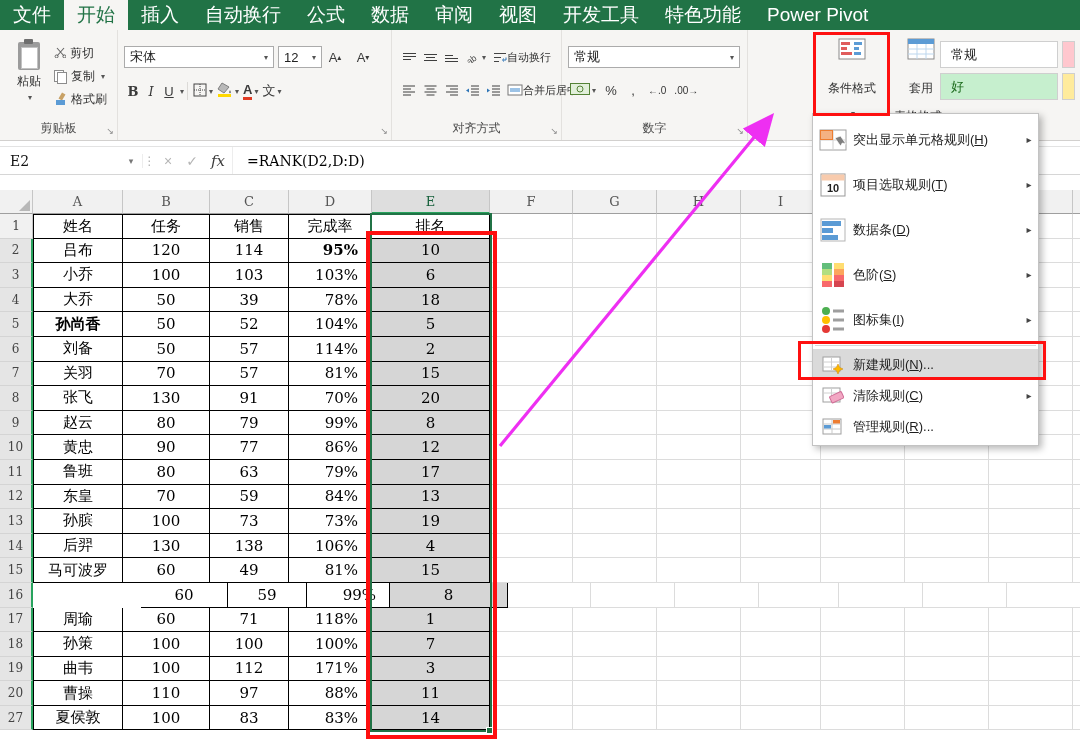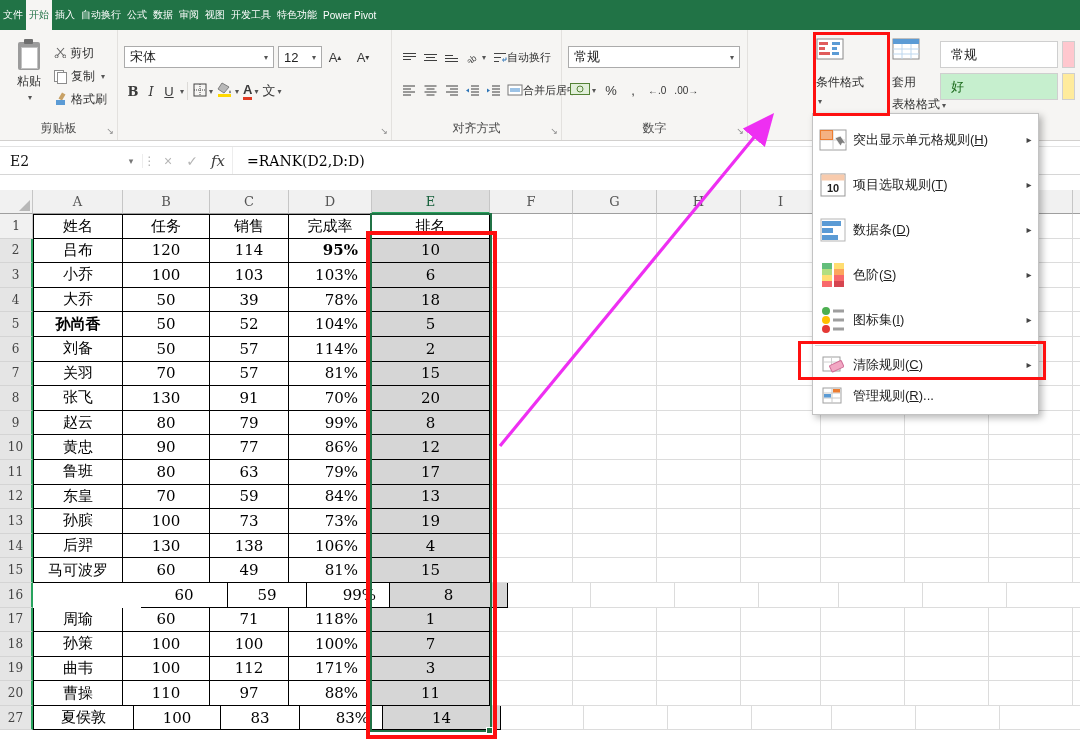--- a/index.html
+++ b/index.html
@@ -3,21 +3,21 @@
 <meta charset="utf-8">
 <style>
   html,body{margin:0;padding:0;background:#e8e8e8;}
   .app{position:relative;width:1080px;height:745px;background:#fff;overflow:hidden;
        font-family:"Liberation Sans","DejaVu Sans",sans-serif;-webkit-font-smoothing:antialiased;}
   .app *{box-sizing:border-box;}
 
   
   .tabbar{position:absolute;left:0;top:0;right:0;height:30px;background:var(--green);display:flex;align-items:stretch;}
   .tabs-wrap{display:flex;align-items:stretch;}
-  .tab{color:#fff;font-size:10px;padding:0 3px;display:flex;align-items:center;white-space:nowrap;cursor:default;}
+  .tab{color:#fff;font-size:19px;padding:0 13px;display:flex;align-items:center;white-space:nowrap;cursor:default;}
   .tab.active{background:#f6f5f3;color:var(--green);}
   .tellme{margin-left:16px;display:flex;align-items:center;gap:6px;color:#eaf5ee;font-size:13px;white-space:nowrap;}
 
   
   .ribbon{position:absolute;top:30px;left:0;right:0;height:111px;background:#f6f5f3;border-bottom:1px solid #d2d0ce;}
   .rgroup{position:absolute;top:0;height:100%;border-right:1px solid #e3e1de;}
   .rg-label{position:absolute;bottom:3px;left:0;right:0;text-align:center;font-size:12px;color:#4a4a4a;white-space:nowrap;}
   .launcher{position:absolute;right:3px;bottom:4px;font-size:9px;color:#8a8a8a;cursor:default;}
   .dd{font-size:8px;color:#555;margin-left:2px;}
   .combo{background:#fff;border:1px solid #ababab;display:flex;align-items:center;justify-content:space-between;
@@ -55,21 +55,21 @@
   .al-row1{position:absolute;left:8px;top:16px;display:flex;align-items:center;gap:3px;height:22px;}
   .al-row2{position:absolute;left:8px;top:48px;display:flex;align-items:center;gap:3px;height:24px;}
   .al-text{font-size:11px;color:#333;white-space:nowrap;}
 
   
   .num-combo{position:absolute;left:6px;top:16px;width:172px;height:22px;}
   .num-row2{position:absolute;left:6px;top:48px;display:flex;align-items:center;gap:4px;height:24px;}
   .tinytxt{font-size:10px;color:#333;}
 
   
-  .big-btn{position:absolute;top:5px;height:92px;display:flex;flex-direction:column;font-size:12px;color:#333;gap:8px;}
+  .big-btn{position:absolute;top:5px;height:92px;display:flex;flex-direction:column;align-items:center;font-size:12px;color:#333;gap:14px;}
   .bb-label{line-height:14px;white-space:nowrap;}
   .style-gallery{position:absolute;left:192px;top:11px;width:142px;}
   .sg-row{display:flex;margin-bottom:5px;}
   .sg-item{width:118px;height:27px;border:1px solid #cfcfcf;background:#fff;font-size:13px;color:#1e1e1e;display:flex;align-items:center;padding-left:10px;}
   .sg-item.good{background:var(--goodbg);color:var(--goodtx);}
   .sg-sliver{width:13px;height:27px;border:1px solid #cfcfcf;margin-left:4px;}
   .sg-sliver.bad{background:var(--badbg);}
   .sg-sliver.neutral{background:var(--neutralbg);}
 
   
@@ -703,21 +703,21 @@
         <div class="cell" style="width: 84px;"></div>
         <div class="cell" style="width: 84px;"></div>
         <div class="cell" style="width: 80px;"></div>
         <div class="cell" style="width: 84px;"></div>
         <div class="cell" style="width: 84px;"></div>
         <div class="cell" style="width: 84px;"></div>
         <div class="cell" style="width: 90px;"></div>
       </div>
       <div class="grow2" style="height: 24.6px;">
         <div class="row-h sel">27</div>
-        <div class="cell tbl c1 first" style="width: 101px;">夏侯敦</div>
+        <div class="cell tbl c1 first" style="width: 90px;">夏侯敦</div>
         <div class="cell tbl c2" style="width: 87px;">100</div>
         <div class="cell tbl c3" style="width: 79px;">83</div>
         <div class="cell tbl c4" style="width: 83px;">83%</div>
         <div class="cell tbl c5 esel" style="width: 118px;">14</div>
         <div class="cell" style="width: 83px;"></div>
         <div class="cell" style="width: 84px;"></div>
         <div class="cell" style="width: 84px;"></div>
         <div class="cell" style="width: 80px;"></div>
         <div class="cell" style="width: 84px;"></div>
         <div class="cell" style="width: 84px;"></div>
@@ -788,20 +788,31 @@
             <circle cx="8" cy="15" r="4" fill="#ffc000"></circle>
             <rect x="15" y="13.5" width="11" height="3" fill="#9e9e9e"></rect>
             <circle cx="8" cy="24" r="4" fill="#e53935"></circle>
             <rect x="15" y="22.5" width="11" height="3" fill="#9e9e9e"></rect>
           </svg>
         </div>
         <div class="mi-label">图标集(<u>I</u>)</div>
         <div class="mi-arrow">▸</div>
       </div>
       <div class="menu-sep"></div>
+      <div class="menu-item sm hl">
+        <div class="mi-icon">
+          <svg width="22" height="22" viewBox="0 0 22 22">
+            <rect x="1" y="3" width="17" height="14" fill="#fff" stroke="#a0a0a0"></rect>
+            <path d="M1 8h17M1 13h17M9.5 3v14" stroke="#d0d0d0" fill="none"></path>
+            <path d="M16 10l1.6 3.4 3.4 1.6-3.4 1.6L16 20l-1.6-3.4L11 15l3.4-1.6z" fill="#ffb900" stroke="#c87f00" stroke-width="0.5"></path>
+          </svg>
+        </div>
+        <div class="mi-label">新建规则(<u>N</u>)...</div>
+        <div class="mi-arrow"></div>
+      </div>
       <div class="menu-item sm">
         <div class="mi-icon">
           <svg width="22" height="22" viewBox="0 0 22 22">
             <rect x="1" y="3" width="17" height="14" fill="#fff" stroke="#a0a0a0"></rect>
             <path d="M1 8h17M9.5 3v14" stroke="#d0d0d0" fill="none"></path>
             <rect x="8" y="9" width="13" height="7" rx="1" transform="rotate(-25 14 12)" fill="#f2a7c3" stroke="#cf6d96"></rect>
           </svg>
         </div>
         <div class="mi-label">清除规则(<u>C</u>)</div>
         <div class="mi-arrow">▸</div>

